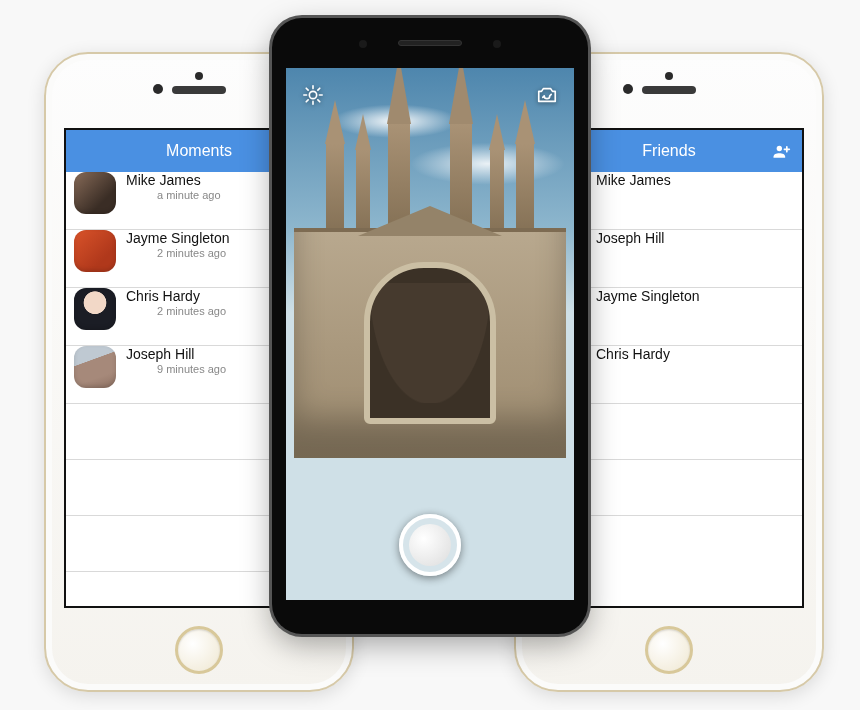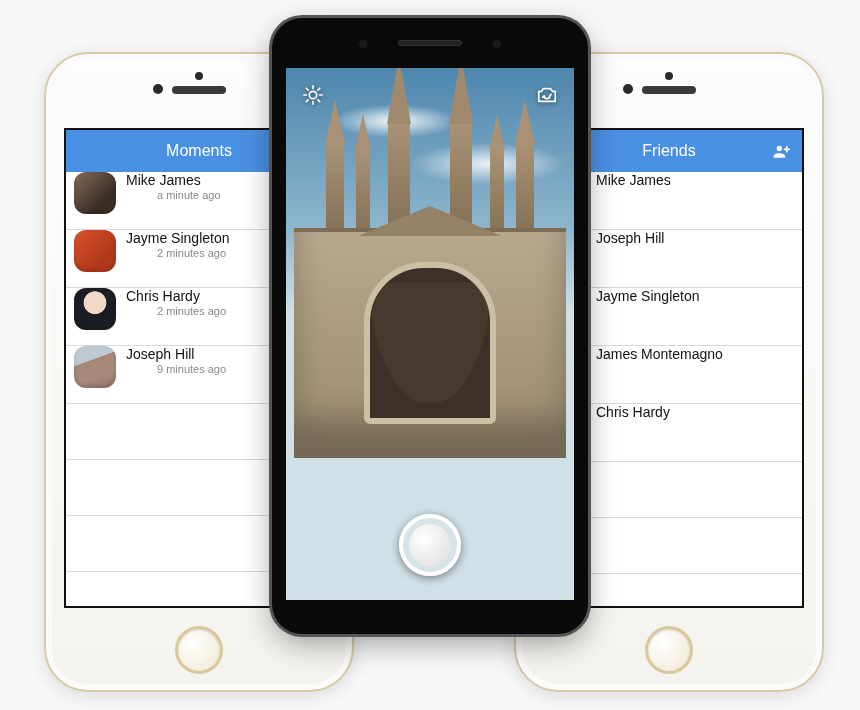--- a/index.html
+++ b/index.html
@@ -353,26 +353,20 @@
               <span class="name">Joseph Hill</span>
             </div>
         </div>
         <div class="row">
           <div class="avatar av-jayme"></div>
           <div class="texts">
               <span class="name">Jayme Singleton</span>
             </div>
         </div>
         <div class="row">
-          <div class="avatar av-james"></div>
-          <div class="texts">
-              <span class="name">James Montemagno</span>
-            </div>
-        </div>
-        <div class="row">
           <div class="avatar av-chris"></div>
           <div class="texts">
               <span class="name">Chris Hardy</span>
             </div>
         </div>
         <div class="row empty"></div>
         <div class="row empty"></div>
       </div>
     </div>
 

